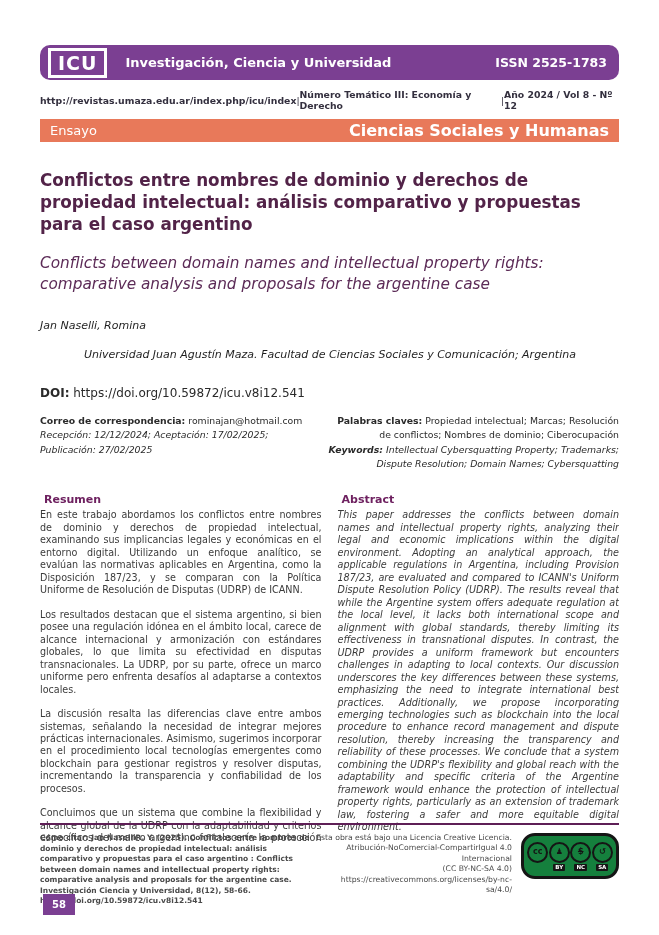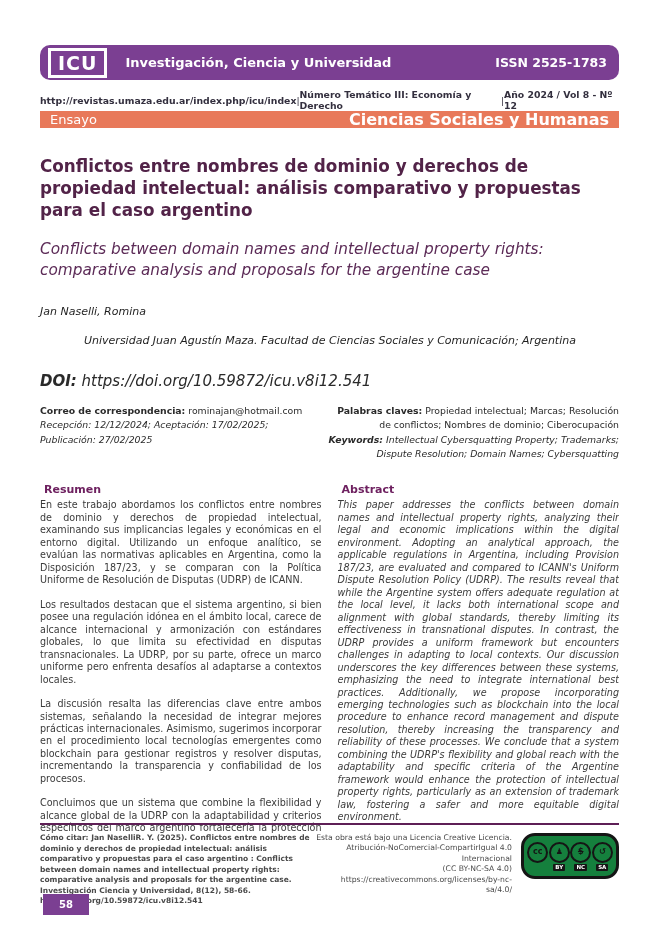--- a/index.html
+++ b/index.html
@@ -13,31 +13,31 @@
   .banner{margin-top:45px;height:35px;background:#7b3f92;display:flex;align-items:center;border-radius:10px;}
   .logo-box{margin-left:8px;border:3px solid #fff;padding:0 7px;color:#fff;font-weight:bold;
     font-size:19px;letter-spacing:1px;line-height:24px;}
   .journal-name{color:#fff;font-weight:bold;font-size:13px;margin-left:18px;}
   .issn{margin-left:auto;margin-right:12px;color:#fff;font-weight:bold;font-size:12.5px;}
   
   .url-row{margin-top:9px;display:flex;justify-content:space-between;align-items:center;
     font-size:9.3px;font-weight:bold;color:#332f3e;}
   .pipe{color:#332f3e;font-weight:normal;}
   
-  .orange-banner{margin-top:0;height:17px;background:#e8795a;display:flex;align-items:center;
+  .orange-banner{margin-top:8px;height:23px;background:#e8795a;display:flex;align-items:center;
     justify-content:space-between;padding:0 10px;color:#fff;}
   .article-type{font-size:13px;font-weight:normal;}
   .section-name{font-size:16px;font-weight:bold;}
   
   .title-es{margin-top:28px;font-size:16.8px;font-weight:bold;color:#522348;line-height:1.3;}
   .title-en{margin-top:18px;font-size:15.3px;font-style:italic;color:#5c2b57;line-height:1.32;}
   
   .author{margin-top:25px;font-style:italic;font-size:11px;color:#1f1f1f;}
   .affiliation{margin-top:16px;font-style:italic;font-size:11px;color:#1f1f1f;margin-left:44px;}
-  .doi-line{margin-top:25px;font-size:15px;color:#2a2a2a;font-style:italic;}
+  .doi-line{margin-top:25px;font-size:12px;color:#2a2a2a;}
   .doi-line .lbl{font-weight:bold;}
   
   .meta-row{margin-top:14px;display:flex;justify-content:space-between;font-size:9.3px;
     line-height:1.55;color:#2a2a2a;}
   .meta-left{width:278px;}
   .meta-right{width:292px;text-align:right;}
   .meta-row .lbl{font-weight:bold;}
   .ital{font-style:italic;}
   .bital{font-weight:bold;font-style:italic;}
   
@@ -53,21 +53,21 @@
   .license{margin-left:auto;width:215px;text-align:right;font-size:7.7px;color:#4a4a4a;line-height:1.35;}
   .cc-badge{margin-left:9px;width:86px;height:38px;border:3px solid #151515;border-radius:14px;
     display:flex;align-items:center;justify-content:space-around;padding:1px 3px;background:#15803d;flex-shrink:0;}
   .cc-item{display:flex;flex-direction:column;align-items:center;}
   .cc-circle{width:17px;height:17px;border:2.2px solid #151515;border-radius:50%;display:flex;
     align-items:center;justify-content:center;font-weight:bold;font-size:8px;color:#151515;line-height:1;}
   .cc-strike{text-decoration:line-through;}
   .cc-chip{margin-top:1px;background:#151515;color:#fff;font-size:5.5px;font-weight:bold;
     padding:0 2px;border-radius:1px;line-height:7px;}
   .cc-spacer{height:8px;}
-  .page-badge{position:absolute;left:43px;top:894px;width:46px;height:21px;background:#7b3f92;
+  .page-badge{position:absolute;left:43px;top:894px;width:32px;height:21px;background:#7b3f92;
     color:#fff;font-size:10px;font-weight:bold;display:flex;align-items:center;justify-content:center;}
 </style>
 </head>
 <body>
 
 <div class="page">
   <div class="content">
 
     <div class="banner">
       <div class="logo-box">ICU</div>

